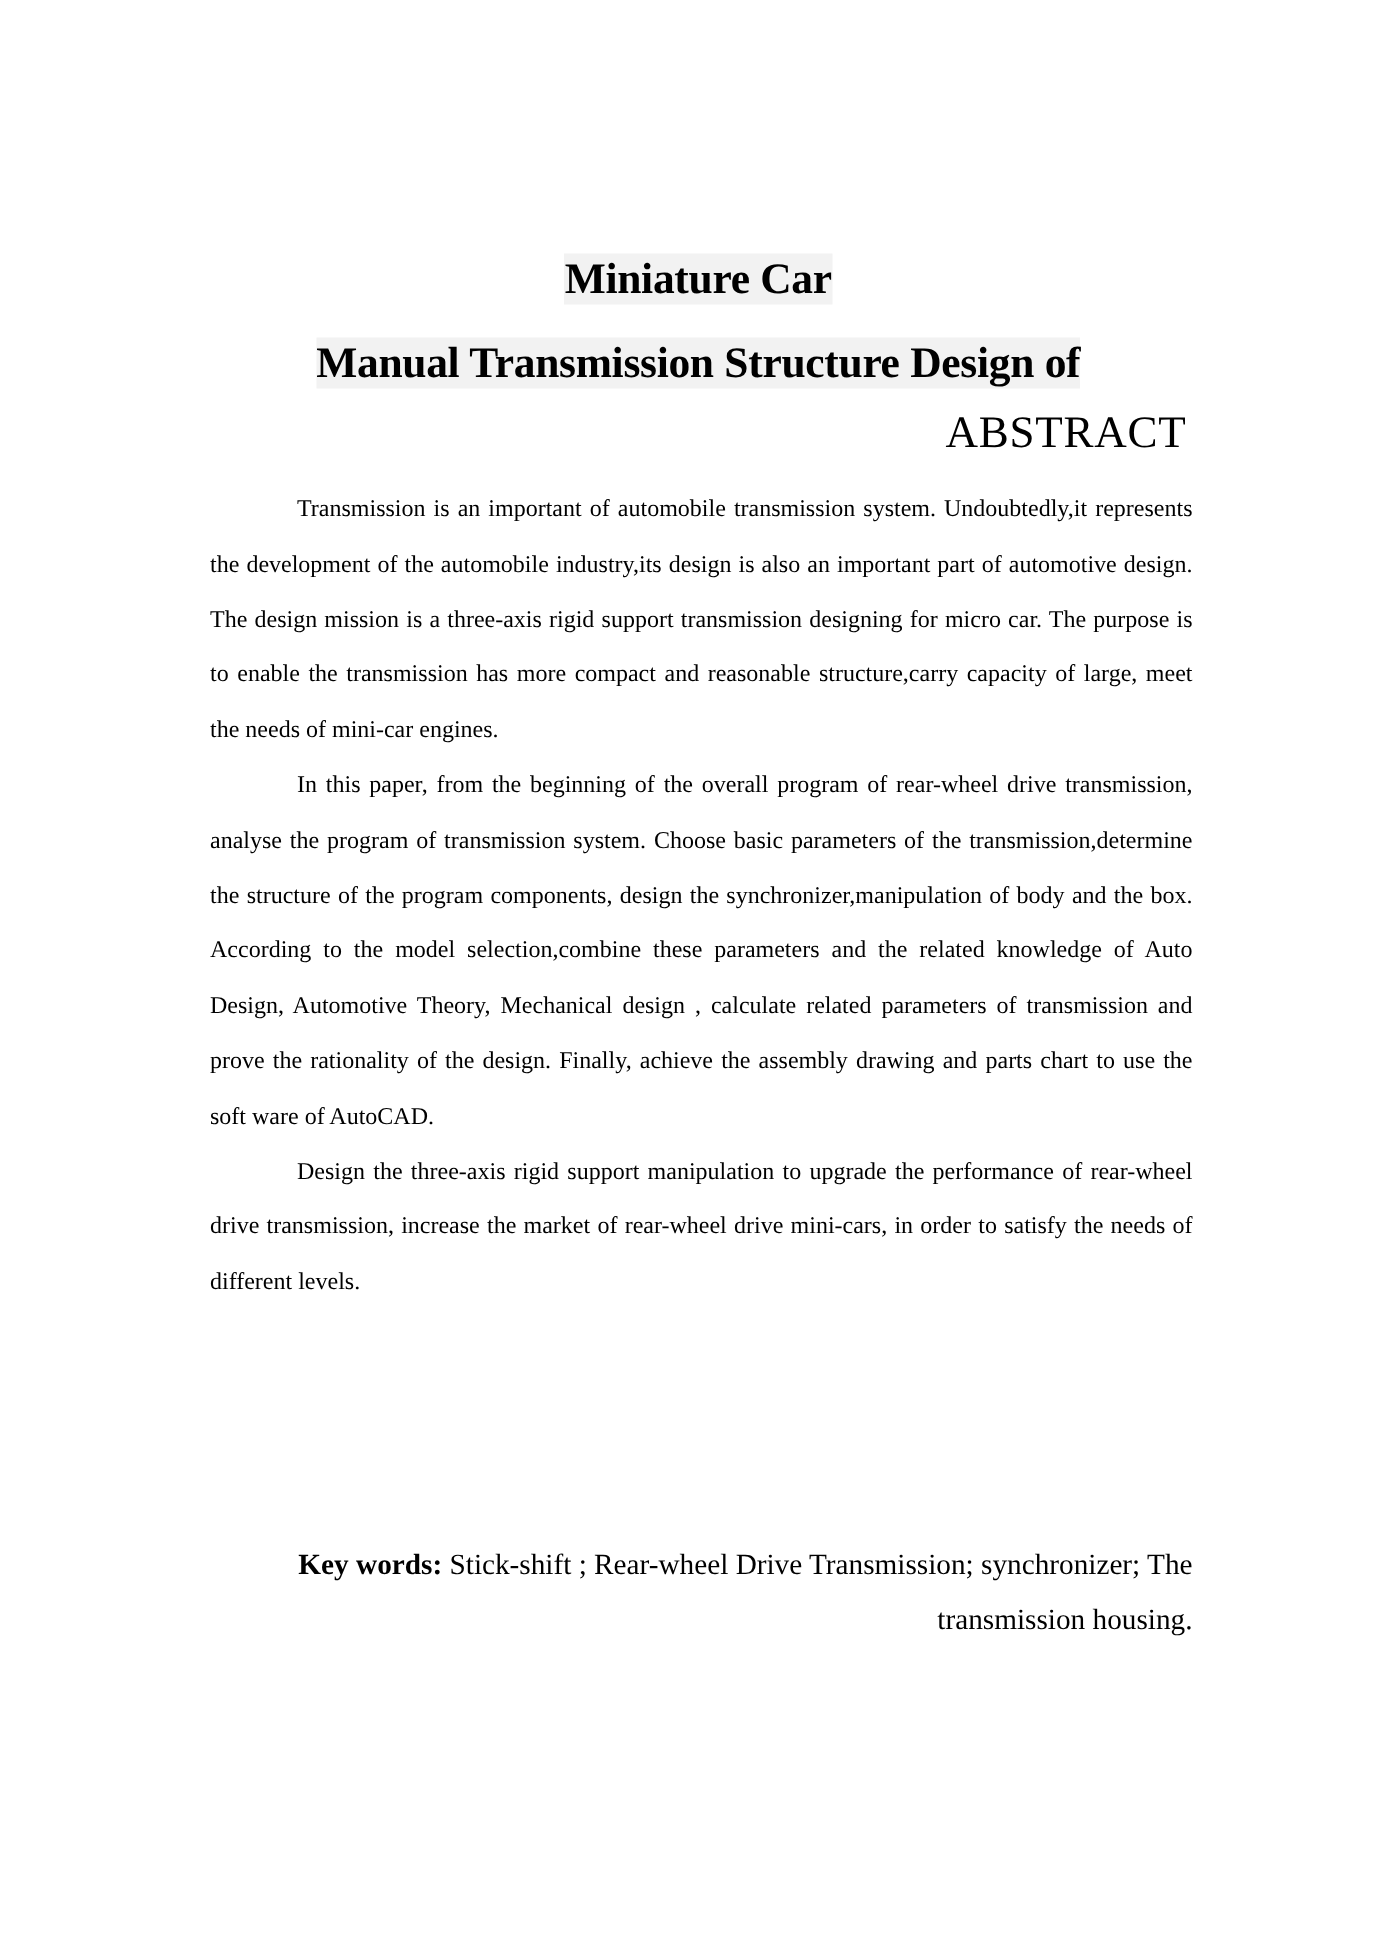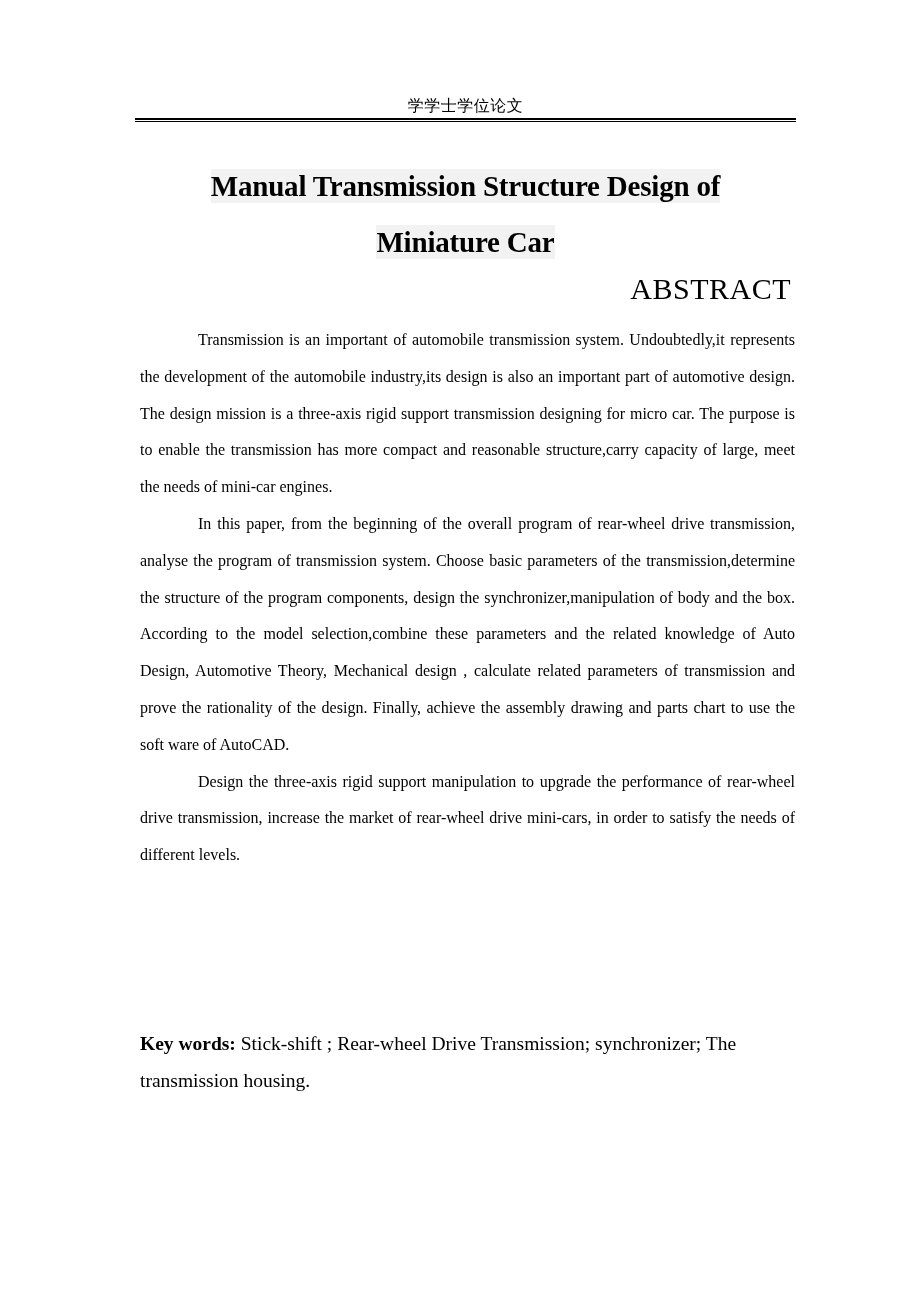--- a/index.html
+++ b/index.html
@@ -100,21 +100,21 @@
     text-indent: 58px;
     font-family: "Liberation Serif", "DejaVu Serif", serif;
   }
   .kw-block {
     position: absolute;
     left: 140px;
     top: 1025px;
     width: 655px;
     font-size: 19.5px;
     line-height: 37px;
-    text-align: left;
+    text-align: right;
     font-family: "Liberation Serif", "DejaVu Serif", serif;
   }
   .kw-label {
     font-weight: bold;
   }
 
   
   .folio {
     position: absolute;
     left: 0;
@@ -124,28 +124,24 @@
     font-size: 15px;
     line-height: 18px;
     font-family: "Liberation Serif", "DejaVu Serif", serif;
   }
 </style>
 </head>
 <body>
 
 <div class="page">
 
-  <div class="header-zone">
-    <div class="header-text">学学士学位论文</div>
-    <div class="header-rule"></div>
-  </div>
 
   <div class="doc-title">
+    <span class="title-line"><span class="hl">Miniature Car</span></span>
     <span class="title-line"><span class="hl">Manual Transmission Structure Design of</span></span>
-    <span class="title-line"><span class="hl">Miniature Car</span></span>
   </div>
 
   <div class="abstract-heading">ABSTRACT</div>
 
   <div class="body-zone">
     <p class="para">Transmission is an important of automobile transmission system. Undoubtedly,it represents the development of the automobile industry,its design is also an important part of automotive design. The design mission is a three-axis rigid support transmission designing for micro car. The purpose is to enable the transmission has more compact and reasonable structure,carry capacity of large, meet the needs of mini-car engines.</p>
     <p class="para">In this paper, from the beginning of the overall program of rear-wheel drive transmission, analyse the program of transmission system. Choose basic parameters of the transmission,determine the structure of the program components, design the synchronizer,manipulation of body and the box. According to the model selection,combine these parameters and the related knowledge of Auto Design, Automotive Theory, Mechanical design , calculate related parameters of transmission and prove the rationality of the design. Finally, achieve the assembly drawing and parts chart to use the soft ware of AutoCAD.</p>
     <p class="para">Design the three-axis rigid support manipulation to upgrade the performance of rear-wheel drive transmission, increase the market of rear-wheel drive mini-cars, in order to satisfy the needs of different levels.</p>
   </div>
 

